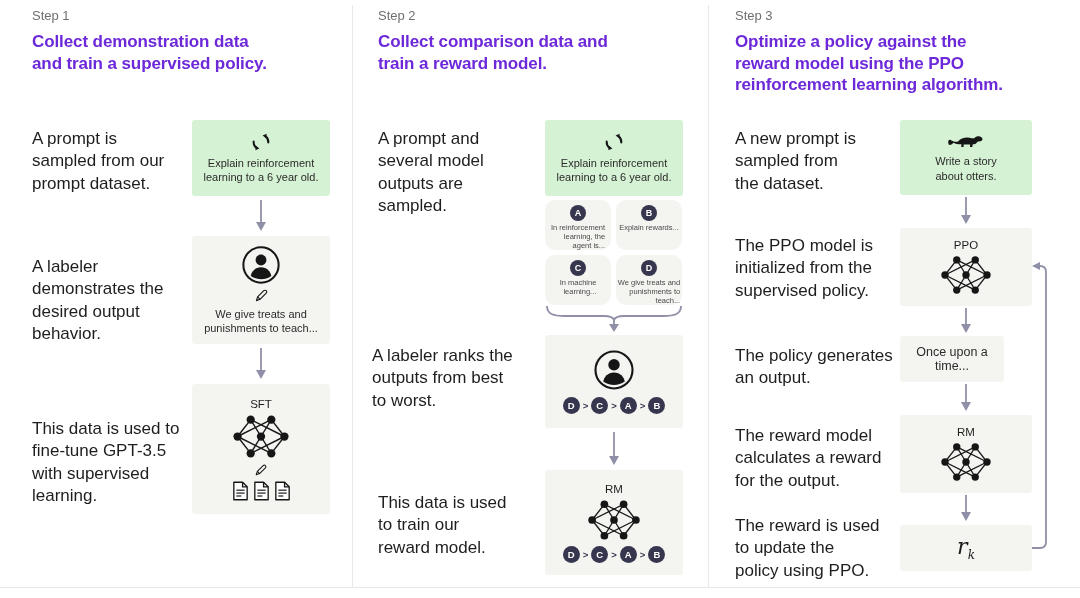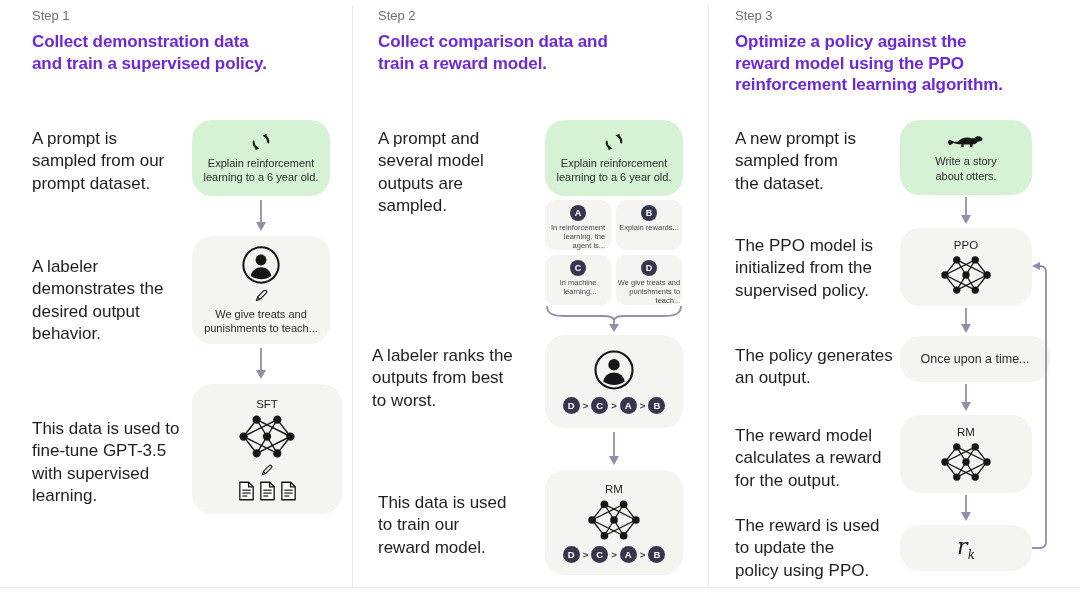--- a/index.html
+++ b/index.html
@@ -6,21 +6,21 @@
   body{
     width:1080px;height:598px;position:relative;background:#ffffff;
     font-family:"Liberation Sans",sans-serif;color:#161616;overflow:hidden;
   }
   .vdiv{position:absolute;top:5px;height:582px;width:1px;background:#e8e8e4;}
   .hline{position:absolute;left:0;top:587px;width:1080px;height:1px;background:#e8e8e4;}
   .stephead{position:absolute;top:8px;}
   .steplabel{font-size:13px;color:#6f6f6f;margin-bottom:8px;}
   .steptitle{font-size:17px;font-weight:700;line-height:1.27;white-space:pre-line;color:#6d28d9;letter-spacing:-0.1px;}
   .cap{position:absolute;font-size:17px;line-height:1.32;white-space:pre-line;color:#1e1e1e;}
-  .box{position:absolute;border-radius:20px;background:#f4f4f1;display:flex;flex-direction:column;
+  .box{position:absolute;border-radius:3px;background:#f4f4f1;display:flex;flex-direction:column;
        align-items:center;justify-content:center;text-align:center;}
   .green{background:#d6f2d4;}
   .boxtext{font-size:11px;line-height:1.3;white-space:pre-line;color:#2b2b2b;margin-top:4px;}
   .mlabel{font-size:11.5px;color:#1e1e1e;margin-bottom:3px;}
   .arrow{position:absolute;}
   .chips{display:flex;align-items:center;gap:3px;margin-top:6px;}
   .chip{width:17px;height:17px;border-radius:50%;background:#36364e;color:#fff;font-size:9.5px;
         font-weight:700;display:flex;align-items:center;justify-content:center;}
   .gt{font-size:9.5px;font-weight:700;color:#36364e;}
   .cards{position:absolute;display:grid;grid-template-columns:66px 66px;grid-template-rows:50px 50px;gap:5px;}
@@ -138,21 +138,21 @@
     </svg>
   <div class="boxtext">We give treats and
 punishments to teach...</div>
 </div>
 
 <svg class="arrow" style="left:254px;top:348px" width="14" height="32">
   <line x1="7" y1="0" x2="7" y2="23" stroke="#8f90a8" stroke-width="1.8"></line>
     <polygon points="2,22 12,22 7,31" fill="#8f90a8"></polygon>
 </svg>
 
-<div class="box" style="left:192px;top:384px;width:150px;height:130px">
+<div class="box" style="left:192px;top:384px;width:138px;height:130px">
   <div class="mlabel">SFT</div>
   <svg class="icon" width="60" height="47">
       <use href="#sym-net"></use>
     </svg>
   <svg class="icon" style="margin-top:3px" width="14" height="14">
       <use href="#sym-pencil"></use>
     </svg>
   <div style="display:flex;gap:4px;margin-top:4px">
     <svg class="icon" width="17" height="20">
         <use href="#sym-doc"></use>
@@ -297,21 +297,21 @@
   <svg class="icon" width="54" height="42">
       <use href="#sym-net"></use>
     </svg>
 </div>
 
 <svg class="arrow" style="left:959px;top:308px" width="14" height="26">
   <line x1="7" y1="0" x2="7" y2="17" stroke="#8f90a8" stroke-width="1.8"></line>
     <polygon points="2,16 12,16 7,25" fill="#8f90a8"></polygon>
 </svg>
 
-<div class="box" style="left:900px;top:336px;width:150px;height:46px">
+<div class="box" style="left:900px;top:336px;width:104px;height:46px">
   <div class="once">Once upon a time...</div>
 </div>
 
 <svg class="arrow" style="left:959px;top:384px" width="14" height="28">
   <line x1="7" y1="0" x2="7" y2="19" stroke="#8f90a8" stroke-width="1.8"></line>
     <polygon points="2,18 12,18 7,27" fill="#8f90a8"></polygon>
 </svg>
 
 <div class="box" style="left:900px;top:415px;width:132px;height:78px">
   <div class="mlabel">RM</div>

